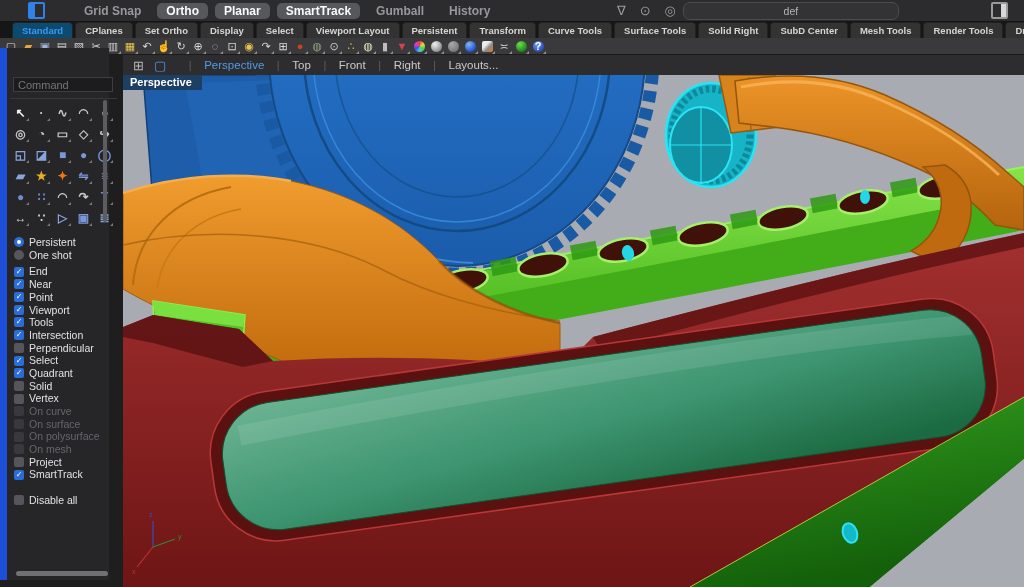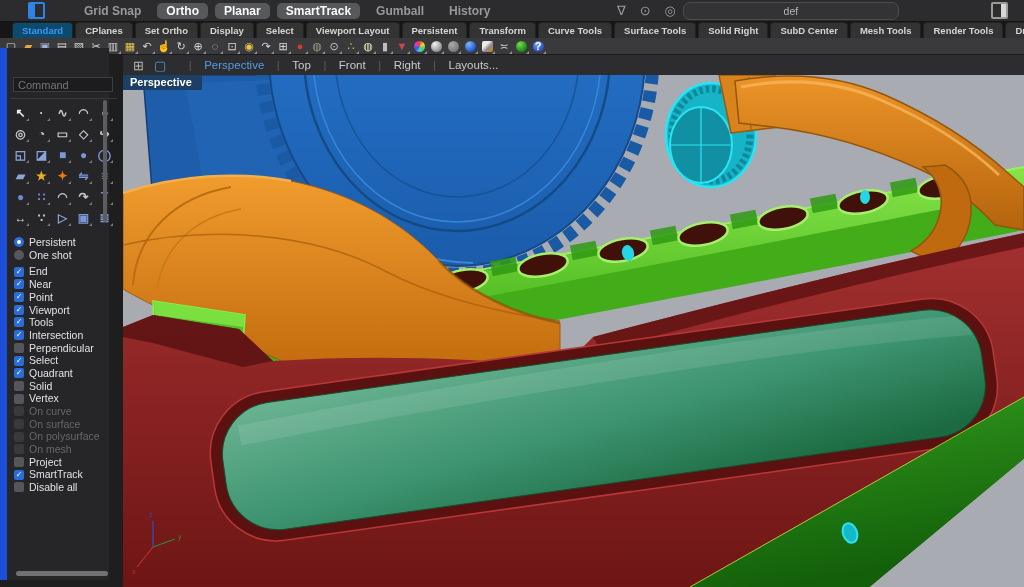--- a/index.html
+++ b/index.html
@@ -51,21 +51,21 @@
   .cmd{display:block;margin:29px 5px 0 6px;width:100px;height:15px;background:#1c1c1e;border:1px solid #3e3e40;
        color:#9a9a9c;font-size:11px;padding:0 4px;box-sizing:border-box;outline:none;font-family:"Liberation Sans",sans-serif;}
   .palette{display:grid;grid-template-columns:repeat(5,21px);grid-auto-rows:21px;margin:6px 0 0 3px;
            border-top:1px solid #38383a;padding-top:3px;width:107px;}
   .pcell{position:relative;display:flex;align-items:center;justify-content:center;}
   .pcell i{font-style:normal;font-size:12px;line-height:1;font-weight:700;}
   .pcell::after{content:"";position:absolute;right:2px;bottom:2px;border-left:3px solid transparent;border-bottom:3px solid #7a7a7a;}
   .pal-scroll{position:absolute;right:2px;top:52px;width:4px;height:122px;background:#5d5d5f;border-radius:2px;}
   .osnap{margin:8px 0 0 7px;}
   .os-row{display:flex;align-items:center;height:12.7px;gap:5px;}
-  .os-row.gap{margin-top:4px;} .os-row.biggap{text-align:right;}
+  .os-row.gap{margin-top:4px;} .os-row.biggap{margin-top:13px;text-align:right;}
   .os-label{font-size:10.5px;color:#e2e2e4;line-height:1;}
   .os-row.disabled .os-label{color:#66666c;}
   .cb{width:10px;height:10px;border-radius:2px;background:#55555b;color:#fff;font-size:8px;line-height:10px;text-align:center;flex:0 0 auto;}
   .cb.on{background:#2a6cd8;}
   .os-row.disabled .cb{background:#39393d;}
   .rd{width:10px;height:10px;border-radius:50%;background:#56565c;flex:0 0 auto;position:relative;}
   .rd.on{background:#2a6cd8;}
   .rd.on::after{content:"";position:absolute;left:3px;top:3px;width:4px;height:4px;border-radius:50%;background:#fff;}
   .h-scroll{position:absolute;left:9px;bottom:4px;width:92px;height:5px;background:#717173;border-radius:3px;}
   

